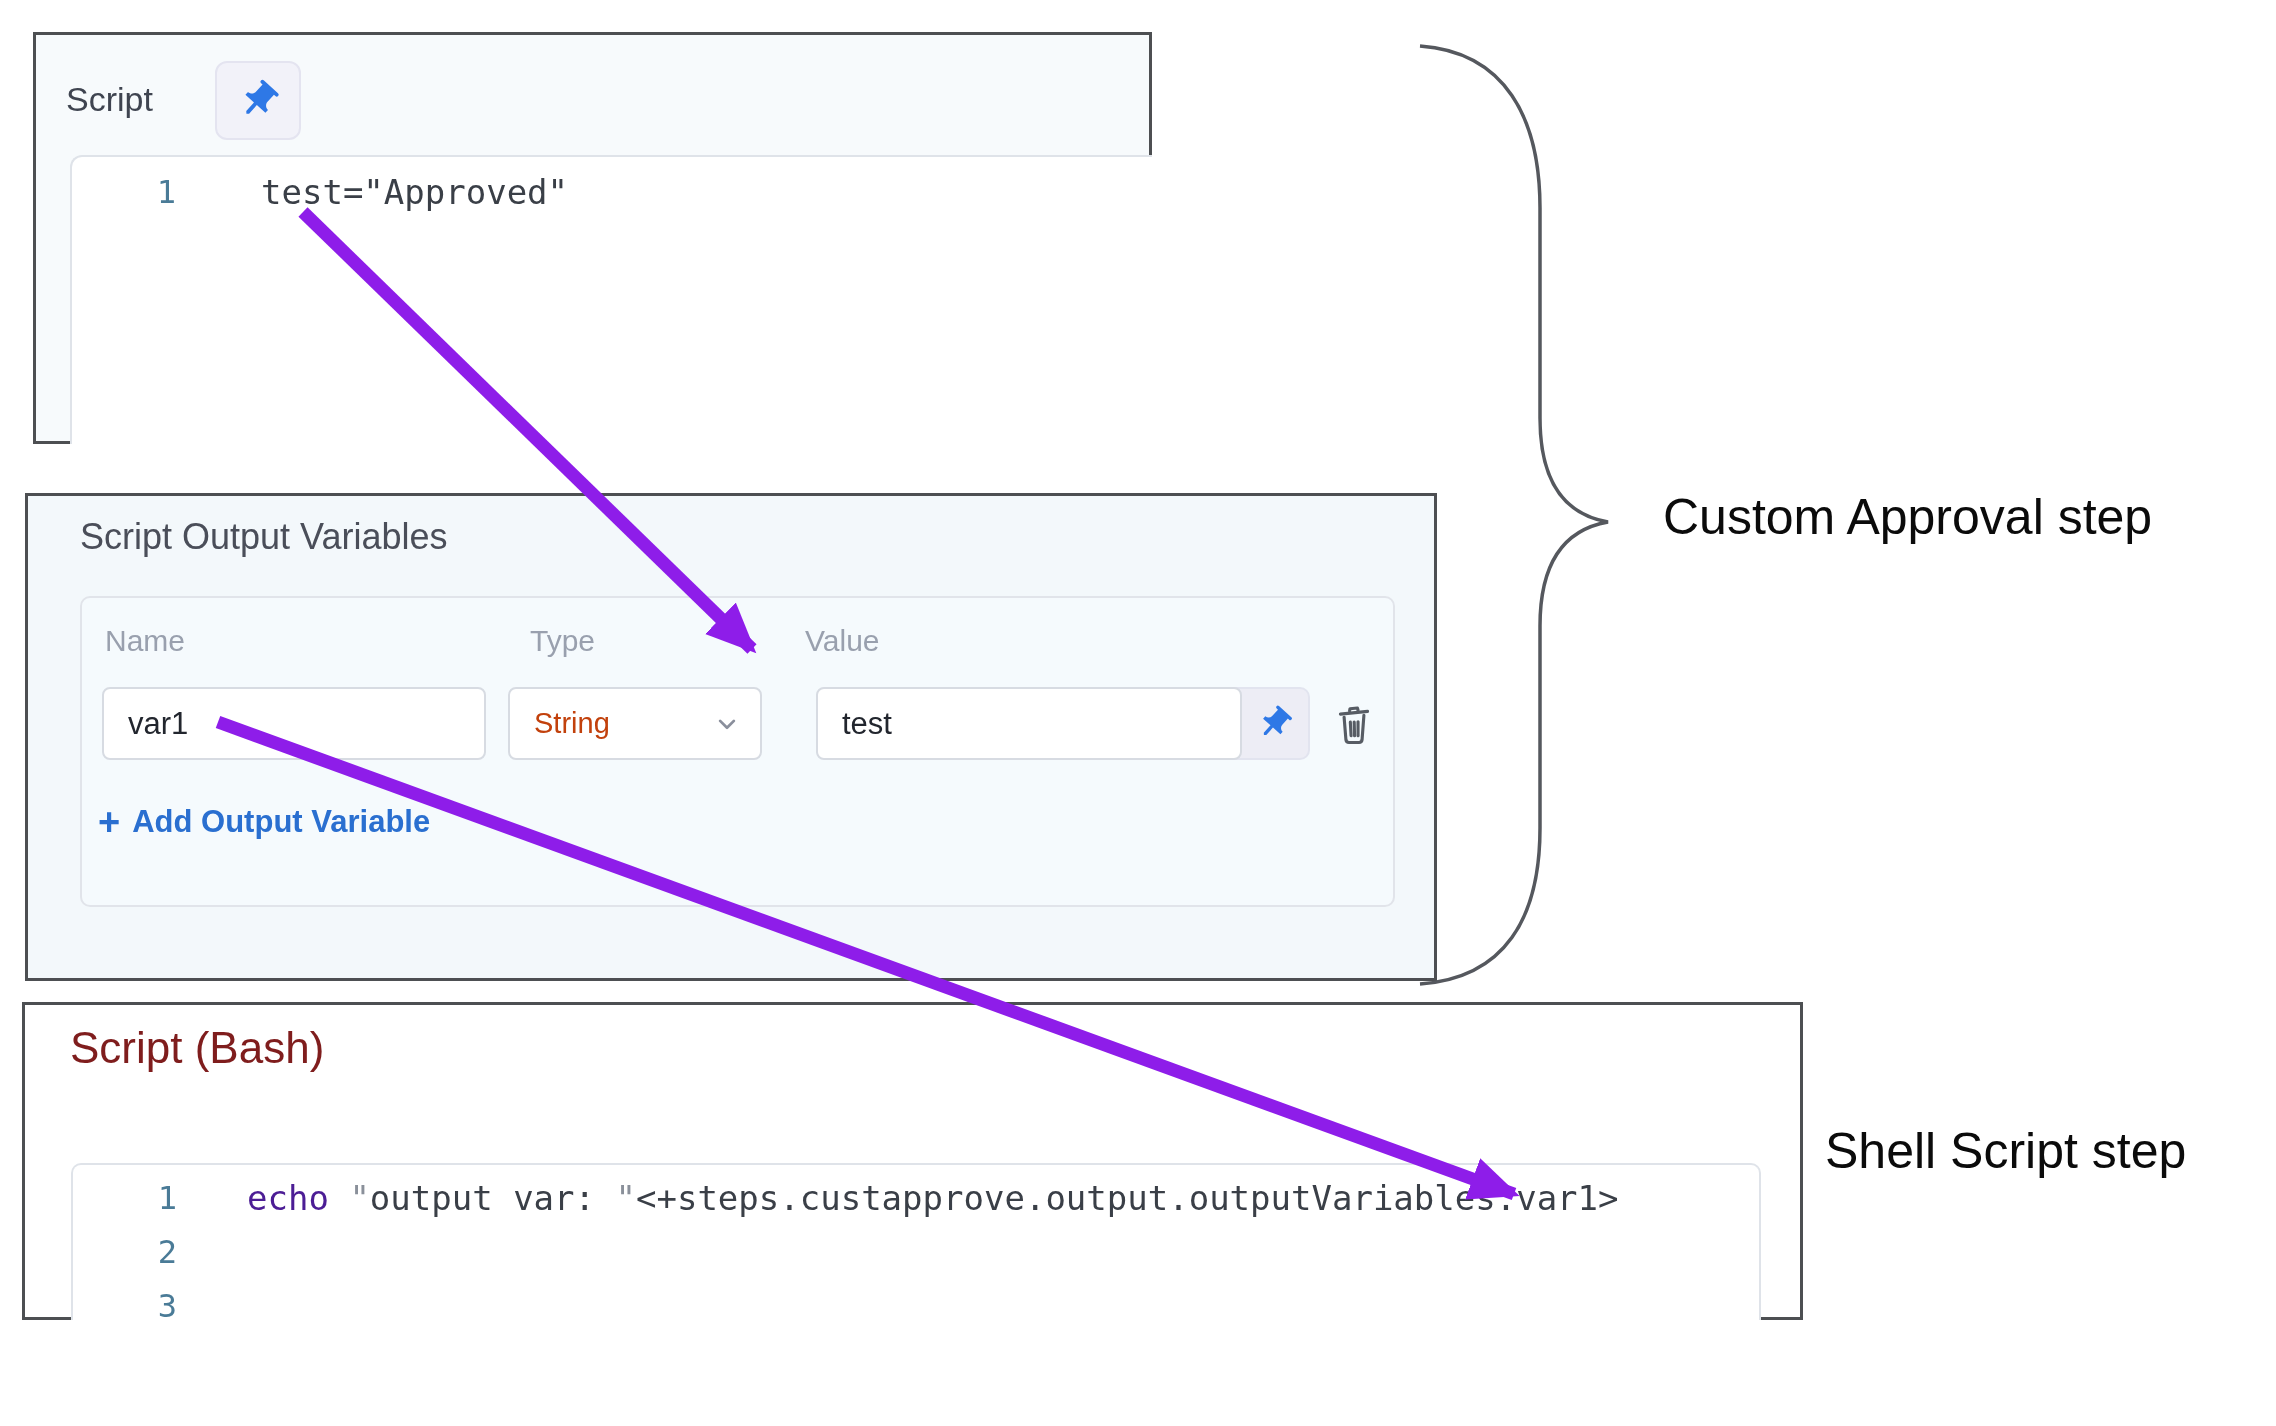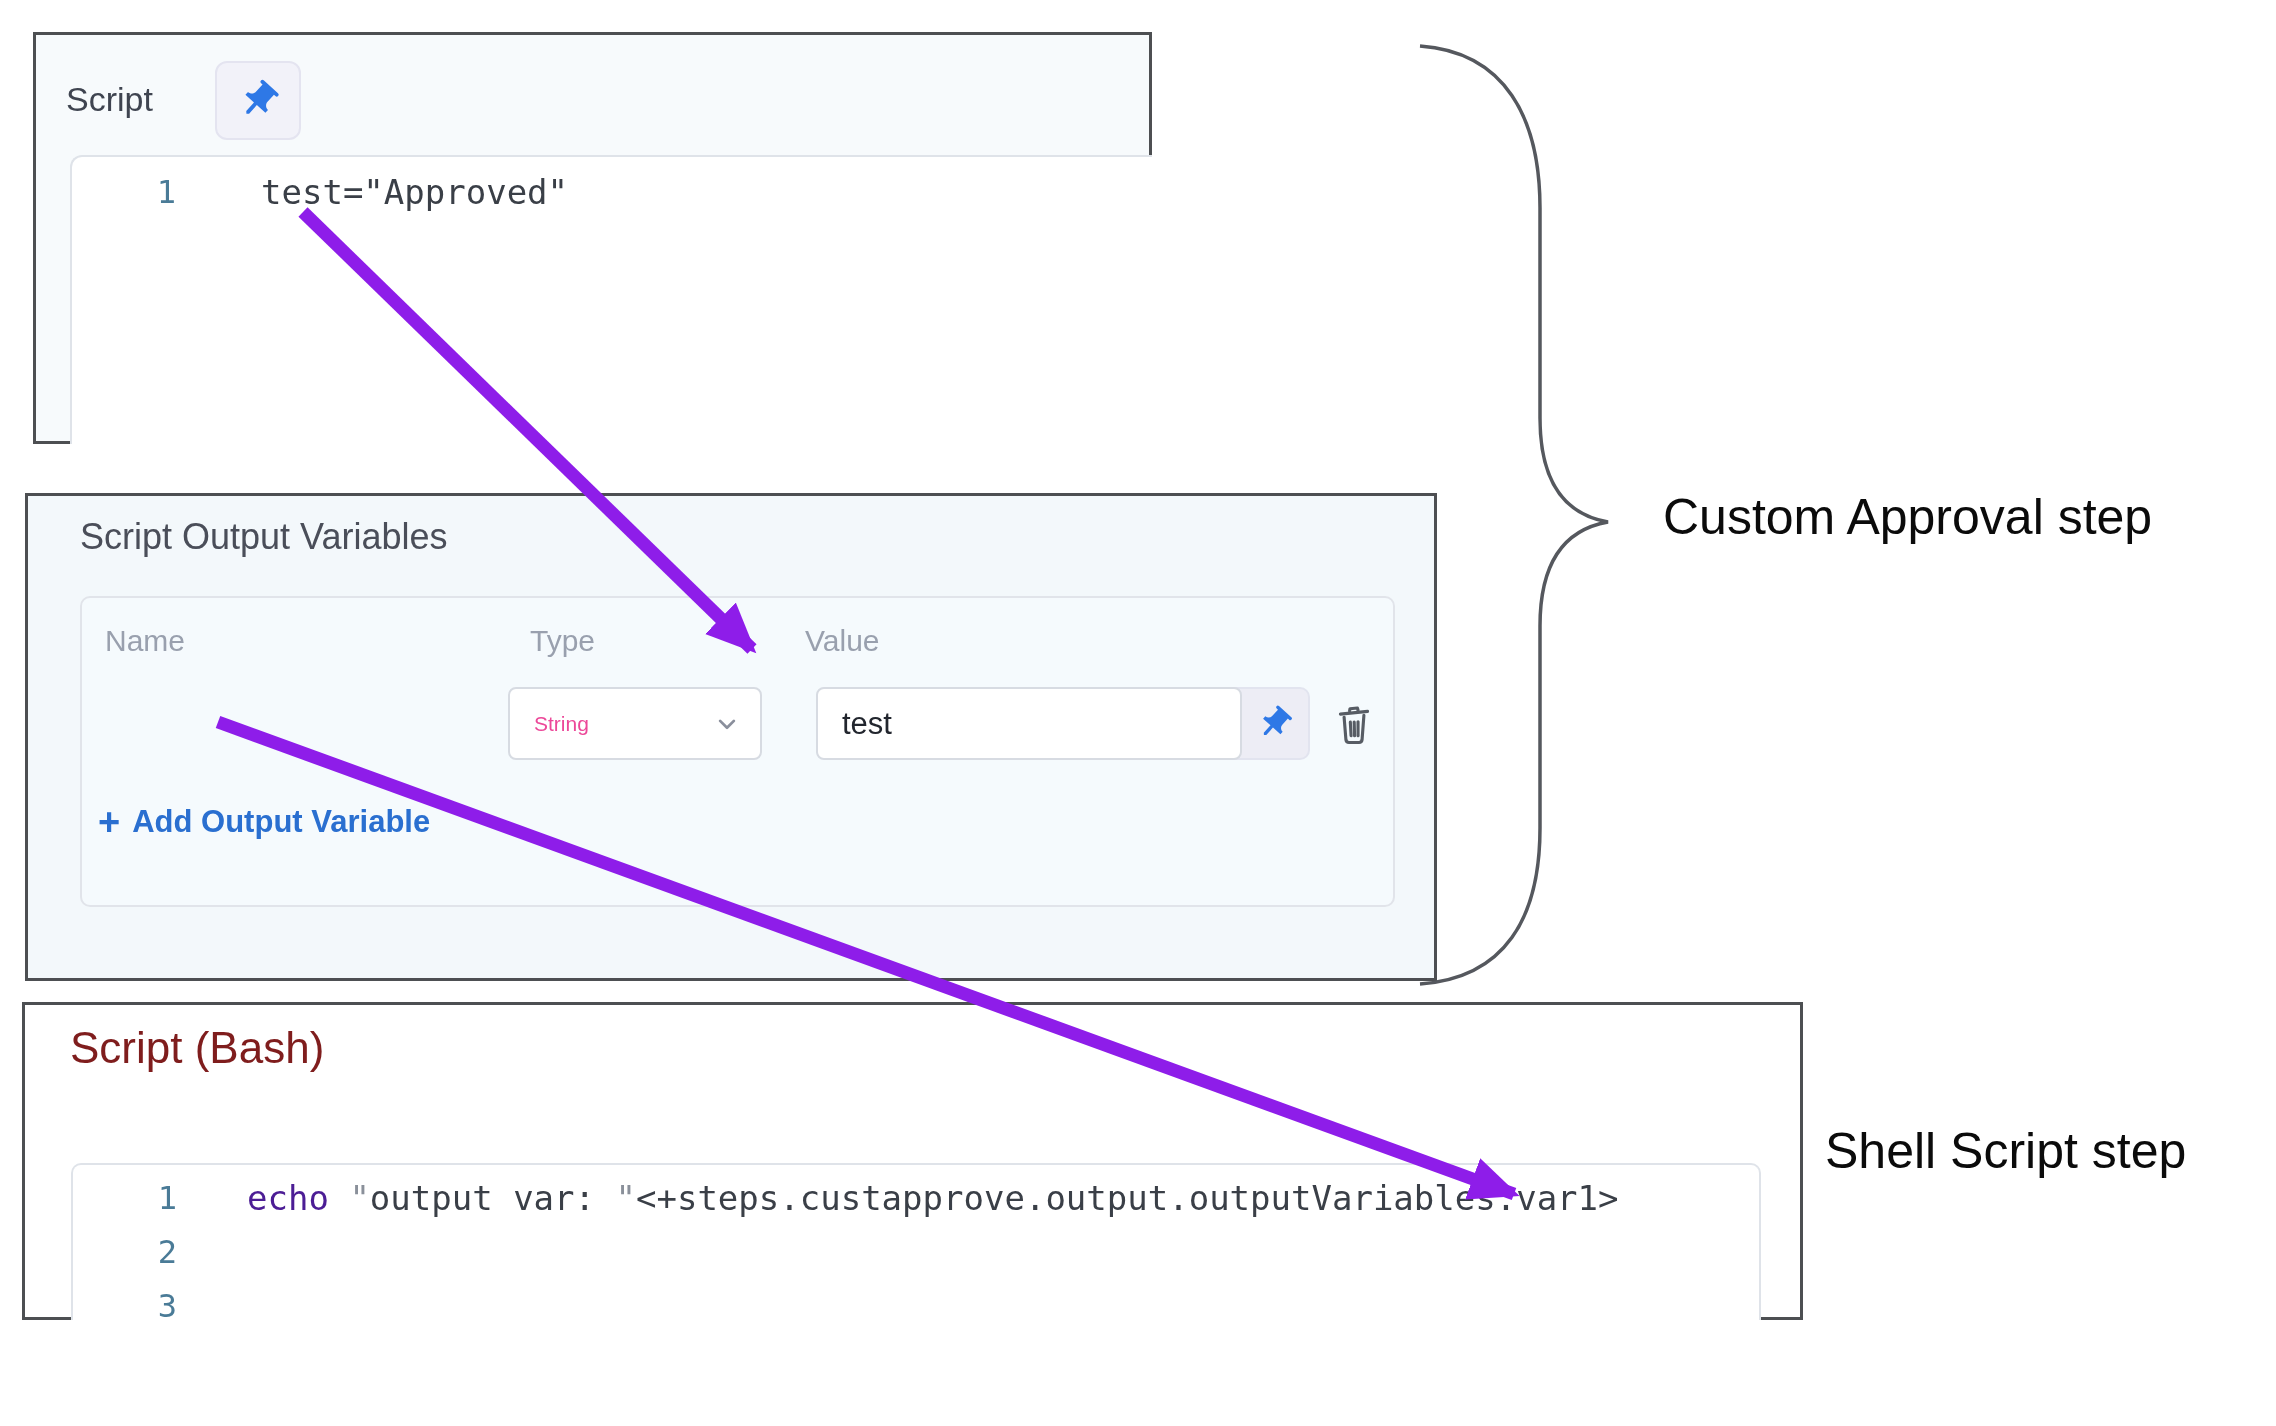--- a/index.html
+++ b/index.html
@@ -24,21 +24,21 @@
   .kw{color:#4c1d95;}
   .qt{color:#8a909a;}
 
   .p2-title{position:absolute;left:52px;top:22px;font-size:36px;line-height:38px;color:#4a4e59;font-weight:500;}
   .inner-box{position:absolute;left:52px;top:100px;width:1315px;height:311px;background:#f5fafd;border:2px solid #e1e4ea;border-radius:10px;box-sizing:border-box;}
   .col-label{position:absolute;top:26px;font-size:30px;color:#99a0ae;}
   .lbl-name{left:23px;}.lbl-type{left:448px;}.lbl-value{left:723px;}
   .txt-input{position:absolute;top:89px;height:73px;background:#ffffff;border:2px solid #d7dbe2;border-radius:8px;box-sizing:border-box;font-family:"Liberation Sans",sans-serif;font-size:31px;color:#22262e;padding:0 0 0 24px;outline:none;}
   .in-name{left:20px;width:384px;}
   .type-select{position:absolute;left:426px;top:89px;width:254px;height:73px;background:#ffffff;border:2px solid #d7dbe2;border-radius:8px;box-sizing:border-box;display:flex;align-items:center;cursor:pointer;}
-  .type-text{margin-left:24px;font-size:21px;color:#ec4899;flex:1;}
+  .type-text{margin-left:24px;font-size:29px;color:#c2410c;flex:1;}
   .chev{margin-right:18px;}
   .value-group{position:absolute;left:734px;top:89px;width:494px;height:73px;background:#ededf5;border:2px solid #e2e4ef;border-radius:10px;box-sizing:border-box;}
   .in-value{left:-2px;top:-2px;width:426px;}
   .pin-mini{position:absolute;right:0;top:0;width:68px;height:69px;display:flex;align-items:center;justify-content:center;cursor:pointer;background:transparent;border:none;padding:0;}
   .trash-btn{position:absolute;left:1248px;top:98px;width:48px;height:56px;background:transparent;border:none;padding:0;cursor:pointer;display:flex;align-items:center;justify-content:center;}
   .add-link{position:absolute;left:16px;top:205px;display:flex;align-items:center;font-size:31px;font-weight:bold;color:#2a6fd0;cursor:pointer;}
   .add-plus{font-size:38px;font-weight:bold;margin-right:12px;line-height:38px;}
 
   .p3-title{position:absolute;left:45px;top:16px;font-size:44px;line-height:54px;color:#7f1d1d;font-weight:400;}
 
@@ -70,20 +70,21 @@
     </div>
   </section>
 
   <section class="panel panel-vars">
     <div class="p2-title">Script Output Variables</div>
     <div class="inner-box">
       <div class="col-label lbl-name">Name</div>
       <div class="col-label lbl-type">Type</div>
       <div class="col-label lbl-value">Value</div>
 
+      <input class="txt-input in-name" value="var1" style="">
 
       <div class="type-select">
         <span class="type-text">String</span>
         <svg class="chev" width="30" height="30" viewBox="0 0 24 24">
           <path d="M6.5 9.5 L12 15 L17.5 9.5" fill="none" stroke-width="2.2" stroke-linecap="round" stroke-linejoin="round" stroke="#8a8f9c"></path>
         </svg>
       </div>
 
       <div class="value-group">
         <input class="txt-input in-value" value="test" style="">

